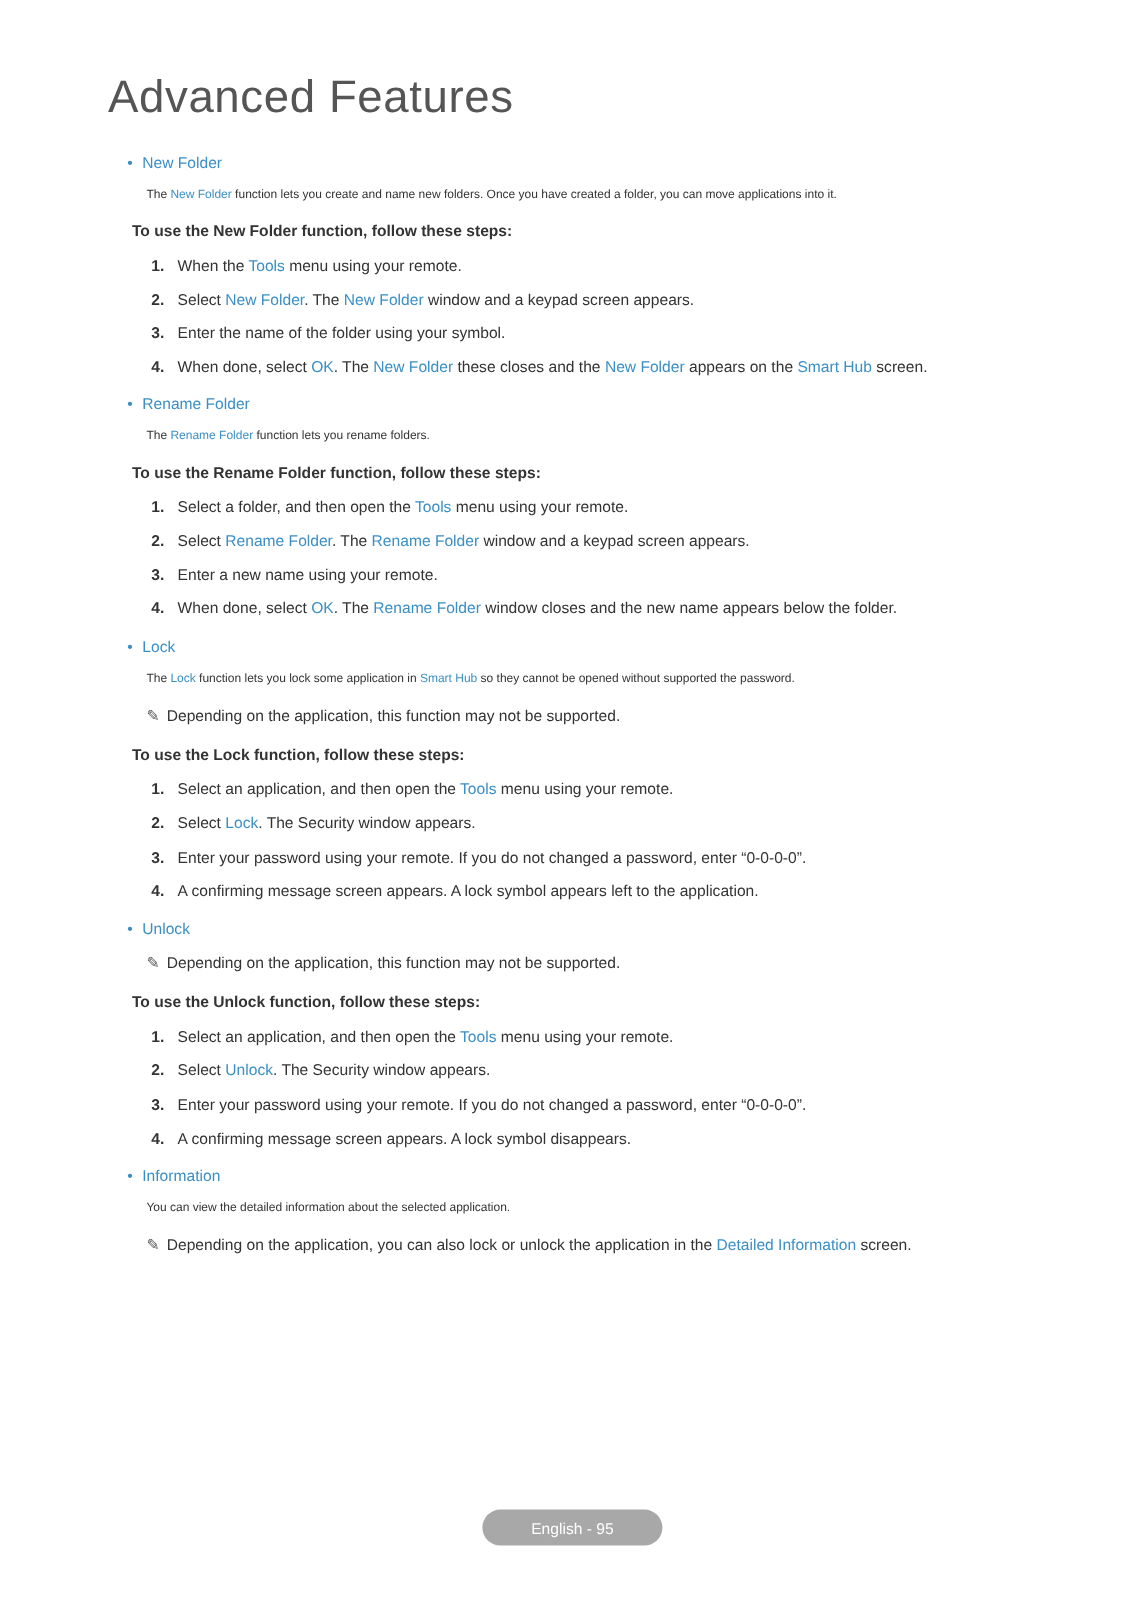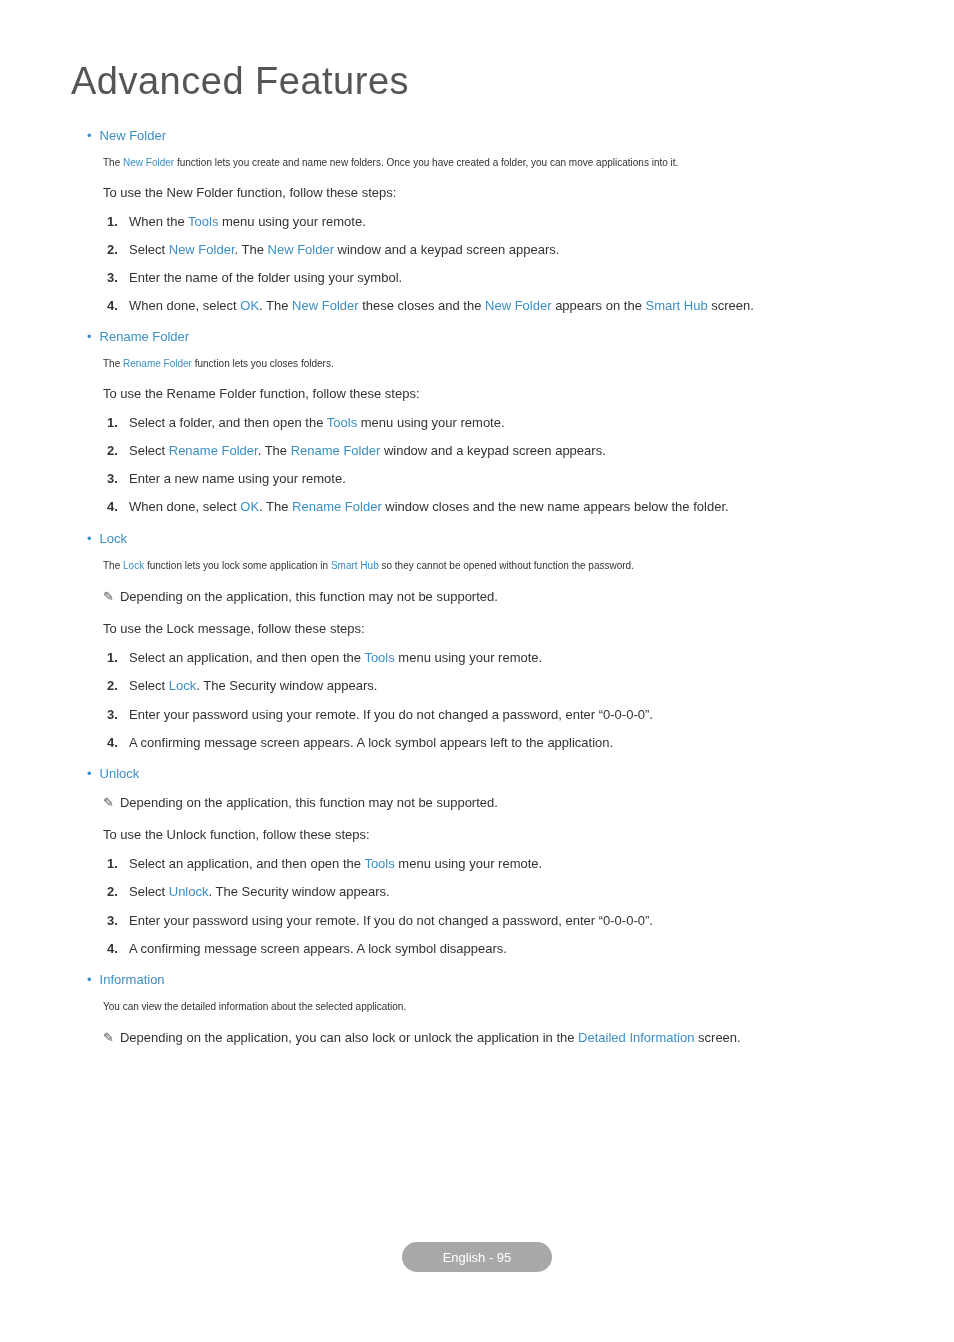--- a/index.html
+++ b/index.html
@@ -5,21 +5,21 @@
   * { box-sizing: border-box; margin: 0; padding: 0; }
   body {
     width: 954px;
     height: 1342px;
     background: #ffffff;
     font-family: Arial, Helvetica, sans-serif;
     color: #333333;
     position: relative;
   }
   .page {
-    padding: 60px 90px 0 71px;
+    padding: 60px 90px 0 90px;
   }
   h1 {
     font-weight: 300;
     font-size: 38px;
     color: #555555;
     margin-bottom: 24px;
     letter-spacing: 0.5px;
   }
   .accent { color: #3b8fc5; }
   .section { margin-bottom: 12px; }
@@ -41,23 +41,23 @@
     line-height: 1.4;
   }
   .para {
     margin-left: 32px;
     font-size: 10px;
     line-height: 1.55;
     margin-bottom: 14px;
     color: #333333;
   }
   .para-bold {
-    margin-left: 32px;
-    font-size: 13px;
-    font-weight: normal;
+    margin-left: 20px;
+    font-size: 13px;
+    font-weight: bold;
     margin-bottom: 12px;
     color: #333333;
   }
   .num-list {
     margin-left: 36px;
     margin-bottom: 12px;
   }
   .num-item {
     display: flex;
     align-items: baseline;
@@ -79,21 +79,21 @@
     line-height: 1.55;
     margin-bottom: 14px;
   }
   .note-icon {
     margin-right: 6px;
     font-size: 13px;
     color: #555555;
   }
   .footer {
     position: absolute;
-    bottom: 70px;
+    bottom: 54px;
     left: 50%;
     transform: translateX(-50%);
     width: 150px;
     height: 30px;
     background: #a8a8a8;
     border-radius: 15px;
     display: flex;
     align-items: center;
     justify-content: center;
     font-size: 13px;
@@ -134,21 +134,21 @@
       </div>
     </div>
   </div>
 
   <div class="section">
     <div class="bullet-row">
       <span class="bullet">•</span>
       <span class="bullet-label">Rename Folder</span>
     </div>
     <p class="para">
-      <span>The </span><span class="accent">Rename Folder</span><span> function lets you closes folders.</span>
+      <span>The </span><span class="accent">Rename Folder</span><span> function lets you rename folders.</span>
     </p>
     <p class="para-bold">To use the Rename Folder function, follow these steps:</p>
     <div class="num-list">
       <div class="num-item">
         <span class="num">1.</span>
         <span class="num-text"><span>Select a folder, and then open the </span><span class="accent">Tools</span><span> menu using your remote.</span></span>
       </div>
       <div class="num-item">
         <span class="num">2.</span>
         <span class="num-text"><span>Select </span><span class="accent">Rename Folder</span><span>. The </span><span class="accent">Rename Folder</span><span> window and a keypad screen appears.</span></span>
@@ -163,27 +163,27 @@
       </div>
     </div>
   </div>
 
   <div class="section">
     <div class="bullet-row">
       <span class="bullet">•</span>
       <span class="bullet-label">Lock</span>
     </div>
     <p class="para">
-      <span>The </span><span class="accent">Lock</span><span> function lets you lock some application in </span><span class="accent">Smart Hub</span><span> so they cannot be opened without function the password.</span>
+      <span>The </span><span class="accent">Lock</span><span> function lets you lock some application in </span><span class="accent">Smart Hub</span><span> so they cannot be opened without supported the password.</span>
     </p>
     <div class="note-row">
       <span class="note-icon">✎</span>
       <span>Depending on the application, this function may not be supported.</span>
     </div>
-    <p class="para-bold">To use the Lock message, follow these steps:</p>
+    <p class="para-bold">To use the Lock function, follow these steps:</p>
     <div class="num-list">
       <div class="num-item">
         <span class="num">1.</span>
         <span class="num-text"><span>Select an application, and then open the </span><span class="accent">Tools</span><span> menu using your remote.</span></span>
       </div>
       <div class="num-item">
         <span class="num">2.</span>
         <span class="num-text"><span>Select </span><span class="accent">Lock</span><span>. The Security window appears.</span></span>
       </div>
       <div class="num-item">

